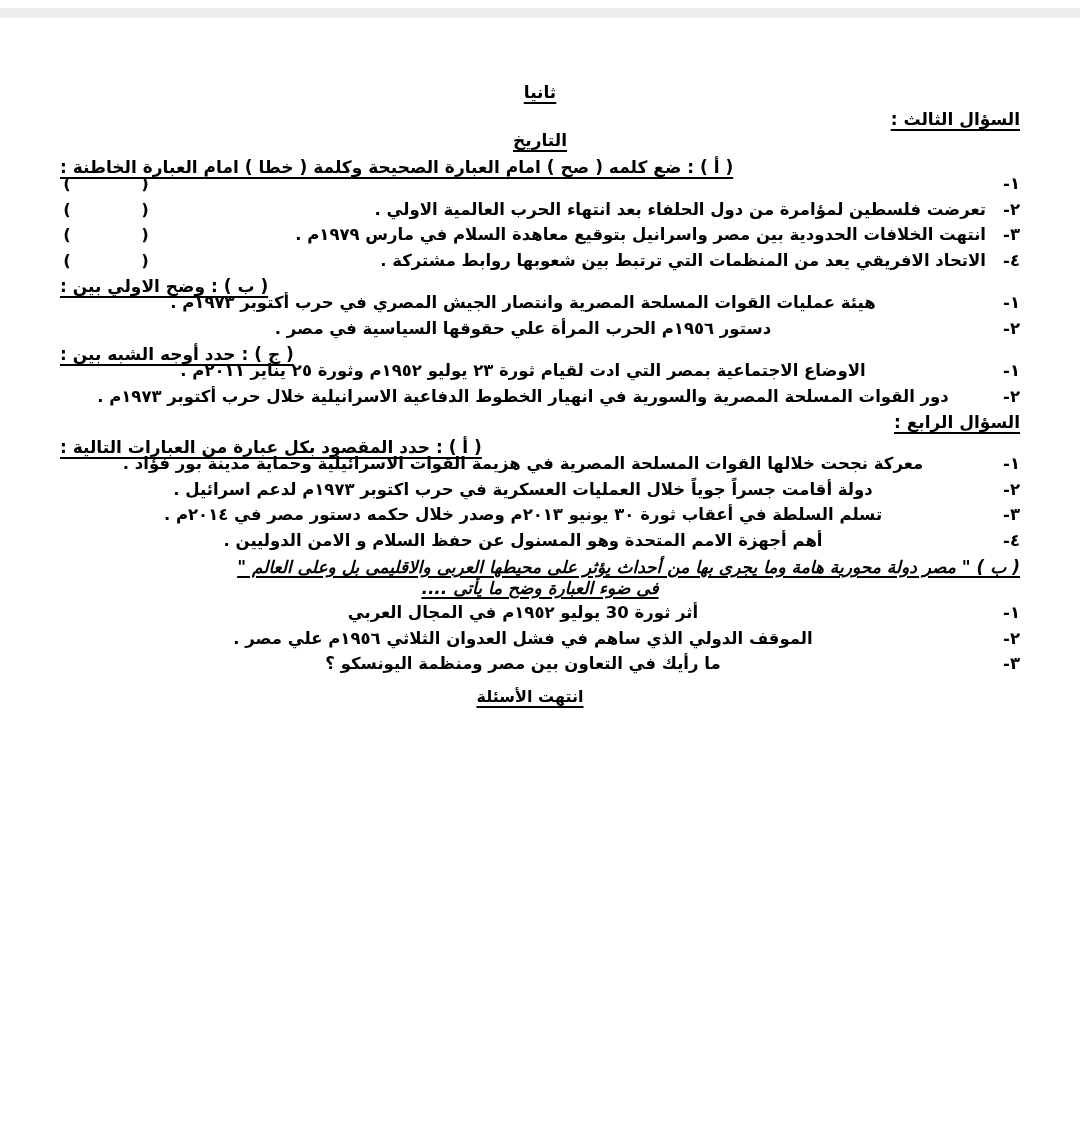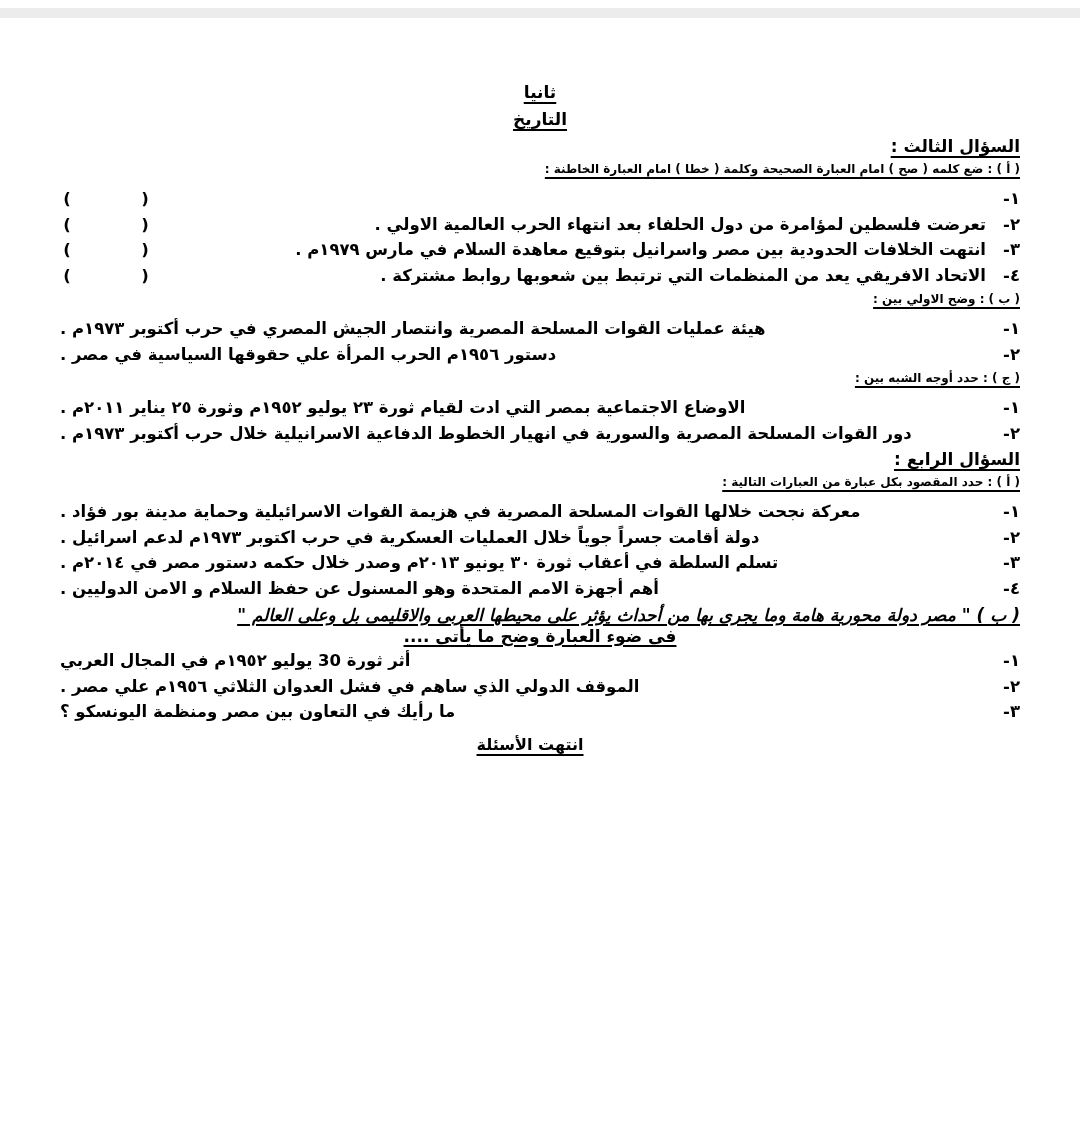--- a/index.html
+++ b/index.html
@@ -71,23 +71,23 @@
     padding-left: 0;
     padding-right: 0;
   }
   .q-head .u {
     text-decoration: underline;
     text-underline-offset: 4px;
     text-decoration-thickness: 2px;
   }
 
   .sec-head {
-    text-align: right;
-    font-size: 12px;
-    margin: 8px 0 16px 0;
+    text-align: left;
+    font-size: 17px;
+    margin: 8px 0 0 0;
   }
   .sec-head .u {
     text-decoration: underline;
     text-underline-offset: 4px;
     text-decoration-thickness: 2px;
   }
 
   
   .item {
     display: flex;
@@ -106,21 +106,21 @@
     box-sizing: border-box;
     white-space: nowrap;
   }
   .item .body {
     flex: 1 1 auto;
     text-align: right;
     white-space: nowrap;
     overflow: visible;
   }
   .item.center .body {
-    text-align: left;
+    text-align: center;
   }
   .item.tf .body {
     display: flex;
     flex-direction: row;
     align-items: baseline;
     justify-content: flex-start;
   }
   .item.tf .stmt {
     flex: 0 0 auto;
     white-space: nowrap;
@@ -157,20 +157,21 @@
     margin: 10px 0 4px 0;
   }
   .quote-line .u {
     text-decoration: underline;
     text-underline-offset: 3px;
     text-decoration-thickness: 2px;
   }
   .quote-sub {
     text-align: center;
     font-size: 17px;
+    font-style: italic;
     margin: 4px 0 8px 0;
   }
   .quote-sub .u {
     text-decoration: underline;
     text-underline-offset: 3px;
     text-decoration-thickness: 2px;
   }
 
   .end-line {
     text-align: center;
@@ -197,26 +198,26 @@
 <body>
 
 <div class="top-band"></div>
 
 <div class="page">
   <div class="sheet">
 
     <div class="ar centered-title">
       <span class="u">ثانيا</span>
     </div>
+    <div class="ar q-head">
+      <span class="u">السؤال الثالث :</span>
+    </div>
+
     <div class="ar centered-title">
       <span class="u">التاريخ</span>
-    </div>
-
-    <div class="ar q-head">
-      <span class="u">السؤال الثالث :</span>
     </div>
 
     <div class="ar sec-head">
       <span class="u">( أ ) : ضع كلمه ( صح ) امام العبارة الصحيحة وكلمة ( خطا ) امام العبارة الخاطنة  :</span>
     </div>
 
     <div class="block">
 
       <div class="ar item tf">
         <span class="num">١-</span>

